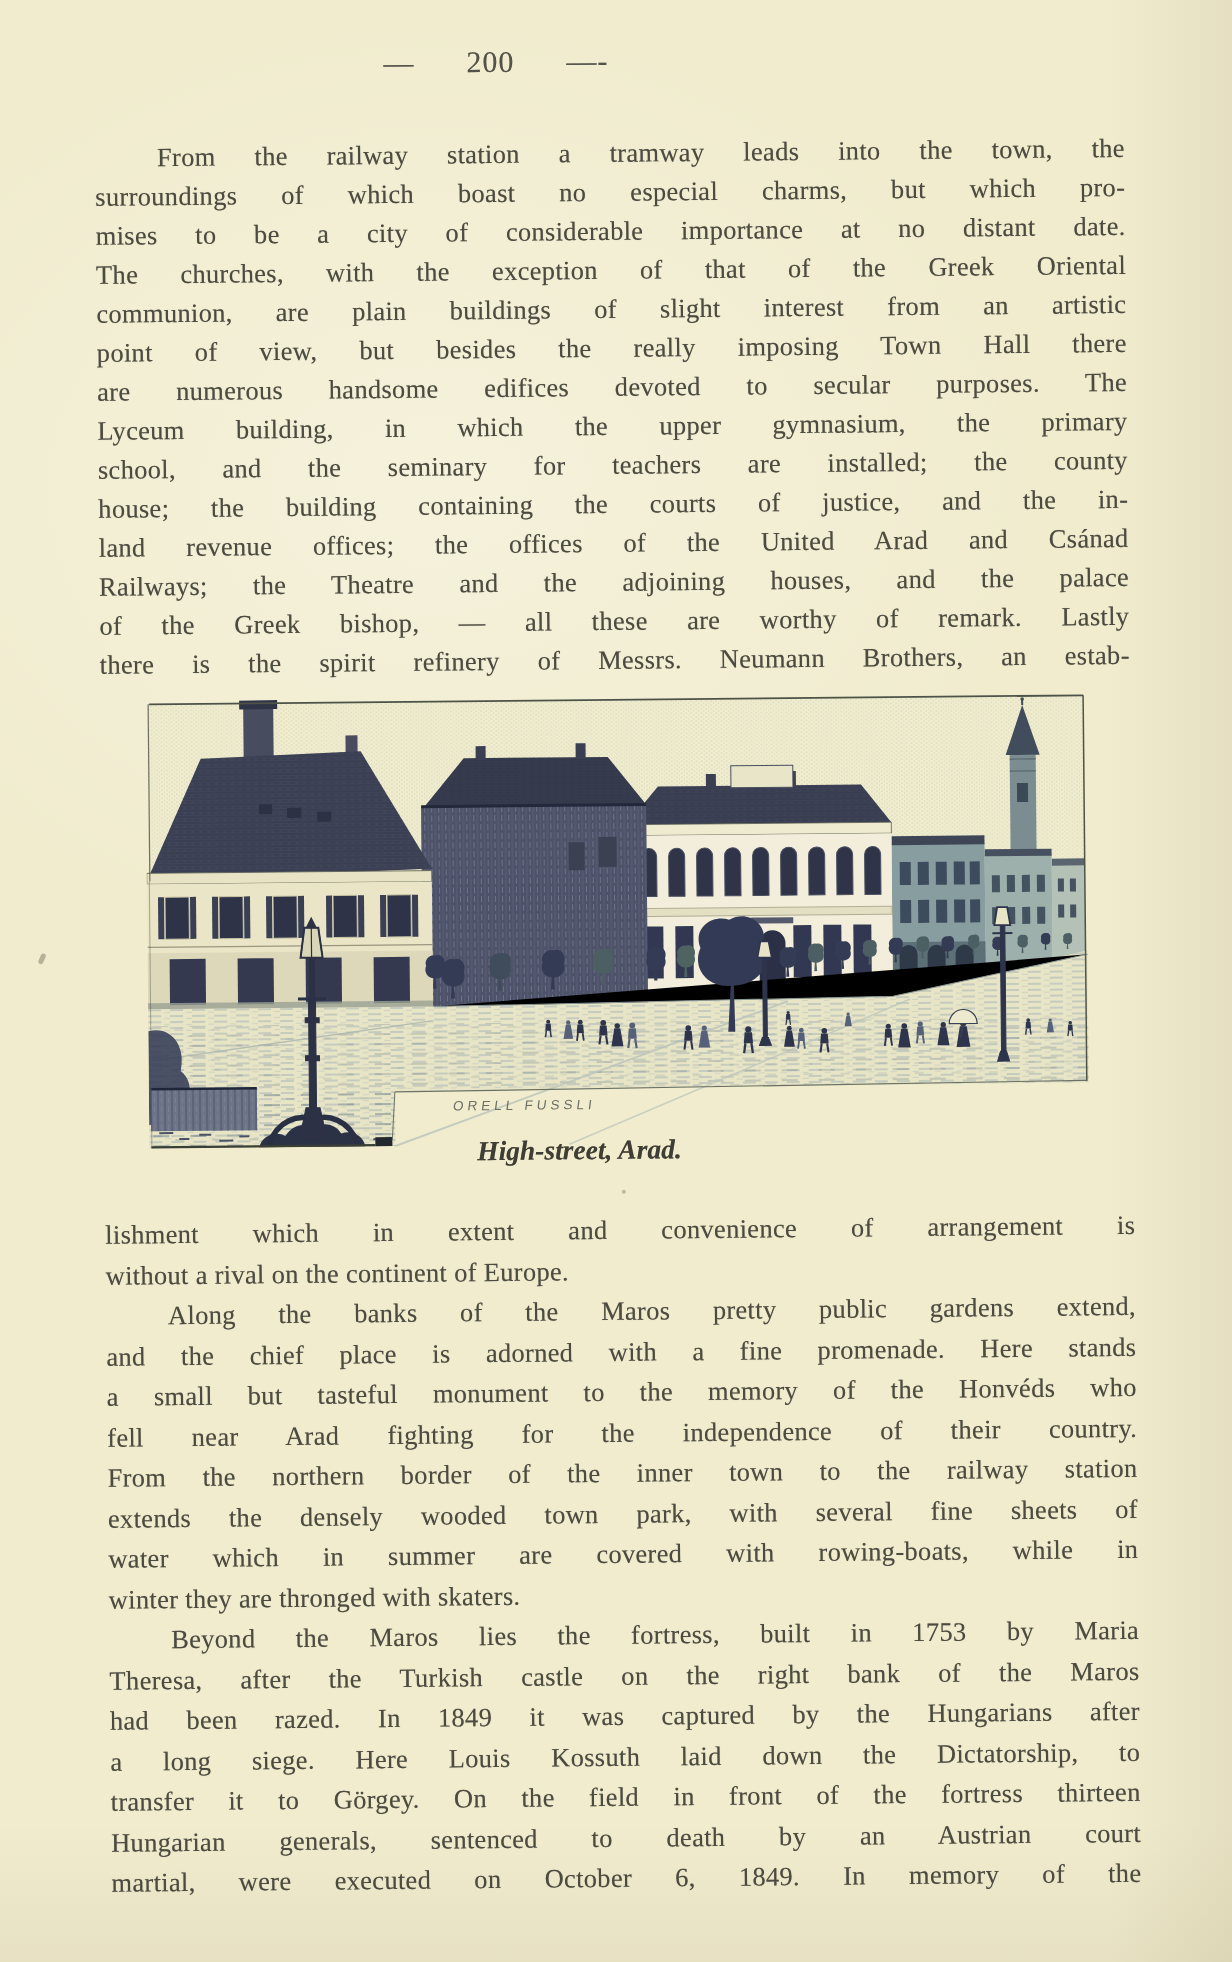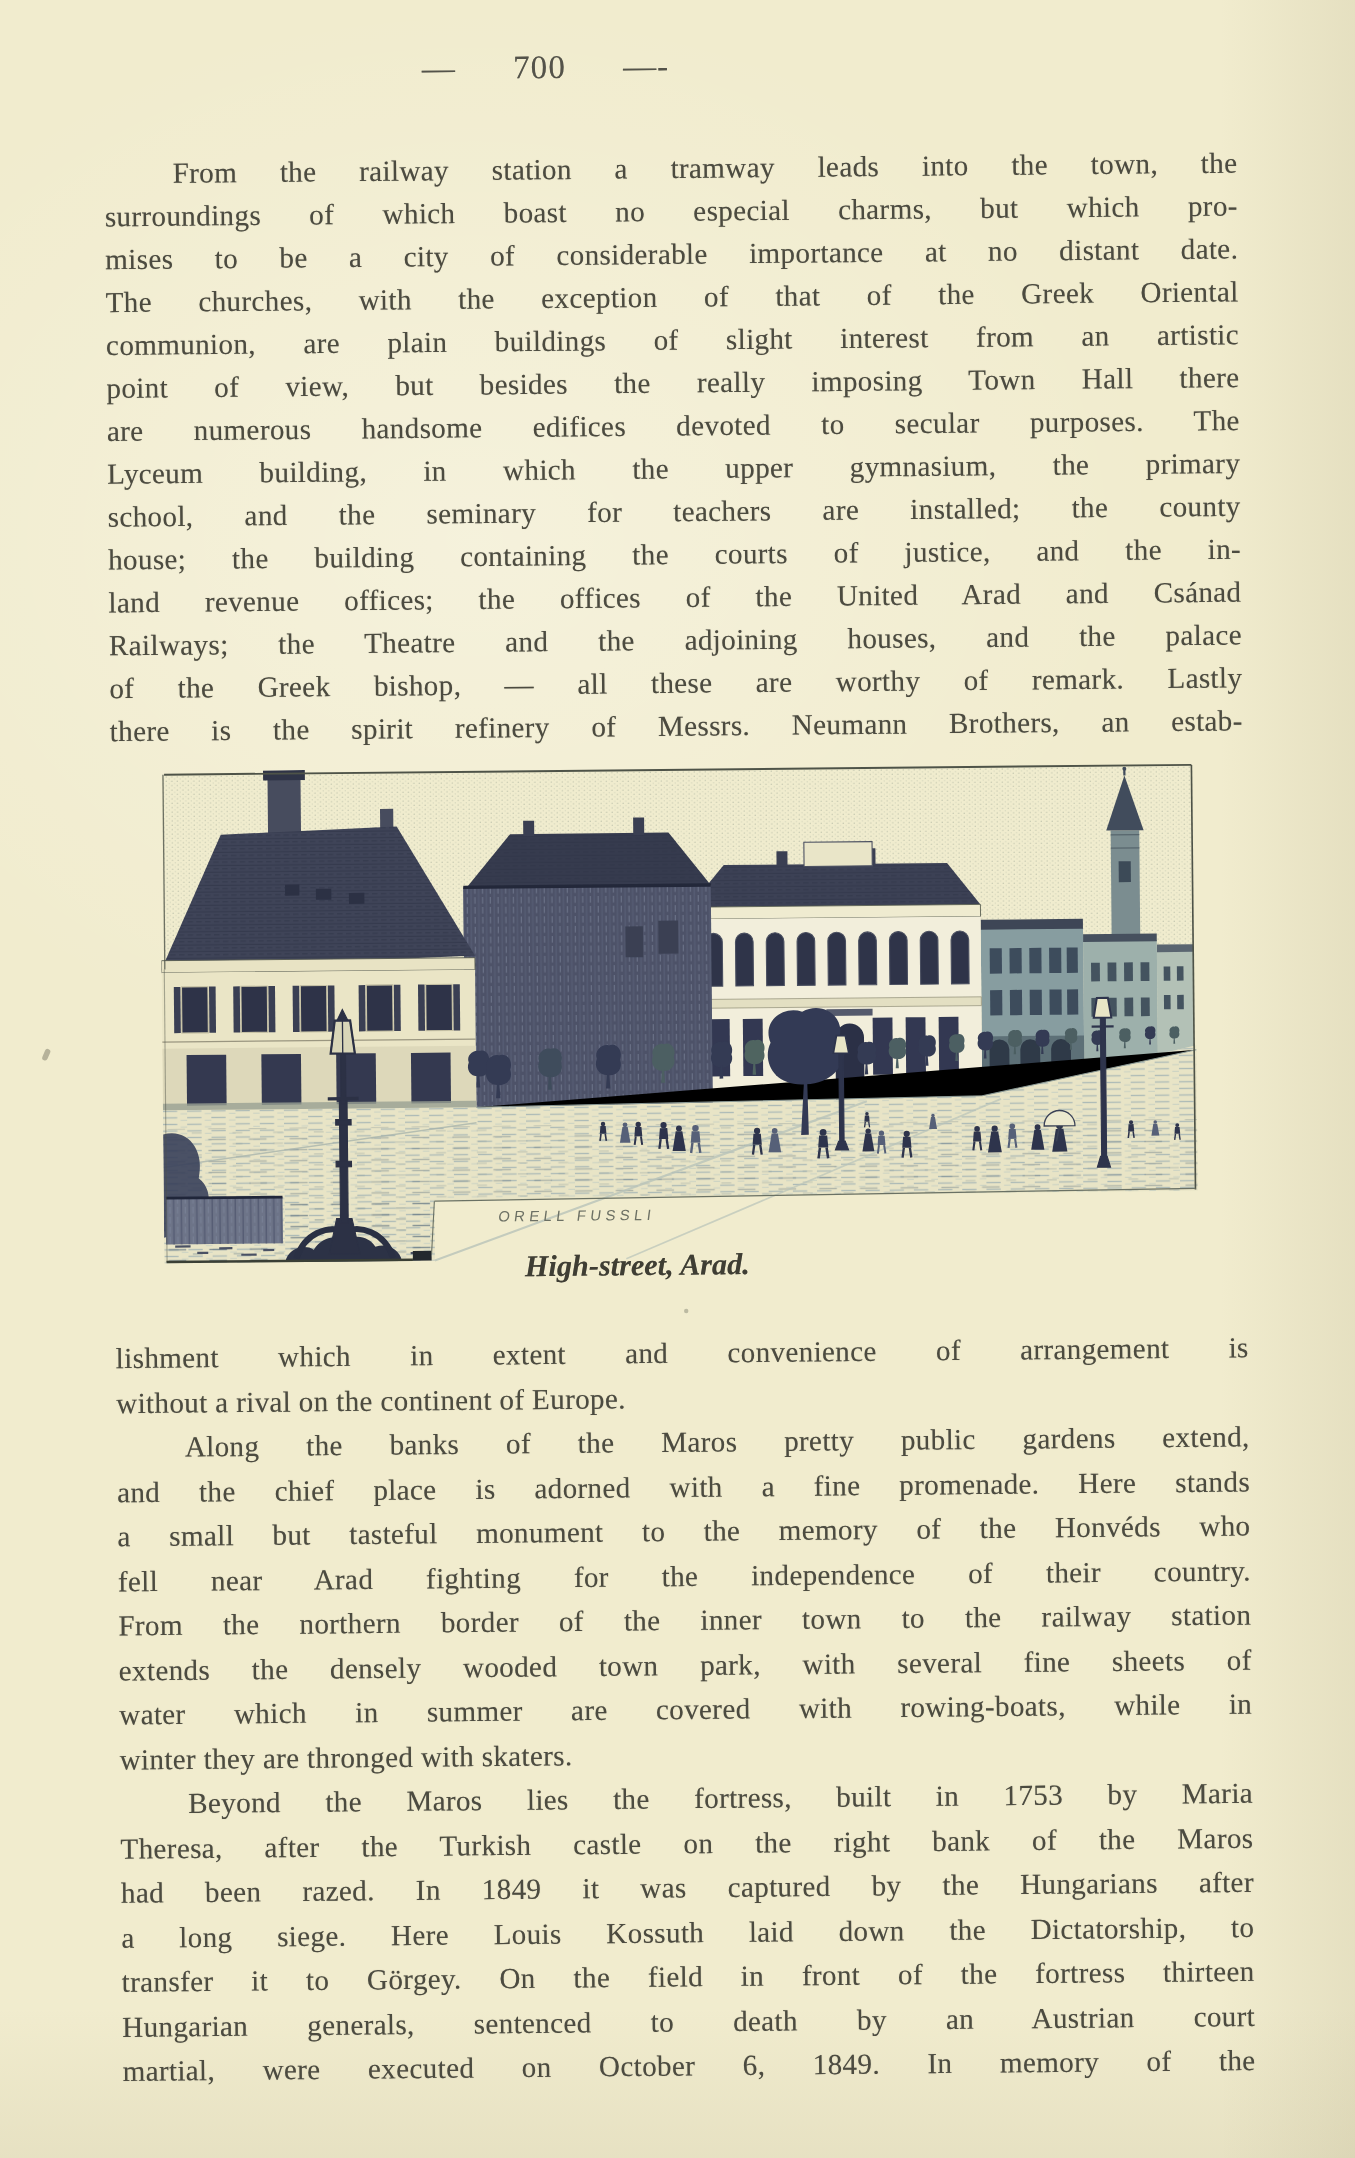--- a/index.html
+++ b/index.html
@@ -42,21 +42,21 @@
   }
   .fleck1{position:absolute;left:40px;top:948px;width:5px;height:11px;background:#85846f;border-radius:3px;transform:rotate(24deg);opacity:.55;}
   .fleck2{position:absolute;left:620px;top:1190px;width:4px;height:4px;background:#9a9a86;border-radius:50%;opacity:.6;}
 </style>
 </head>
 <body>
 
 <div id="sheet">
 
   <div class="pagenum">
-    <span>—</span><span>700</span><span>—-</span>
+    <span>—</span><span>200</span><span>—-</span>
   </div>
 
   <div id="block1" class="tblock">
       <div class="tline indent">From the railway station a tramway leads into the town, the</div>
       <div class="tline">surroundings of which boast no especial charms, but which pro-</div>
       <div class="tline">mises to be a city of considerable importance at no distant date.</div>
       <div class="tline">The churches, with the exception of that of the Greek Oriental</div>
       <div class="tline">communion, are plain buildings of slight interest from an artistic</div>
       <div class="tline">point of view, but besides the really imposing Town Hall there</div>
       <div class="tline">are numerous handsome edifices devoted to secular purposes. The</div>

